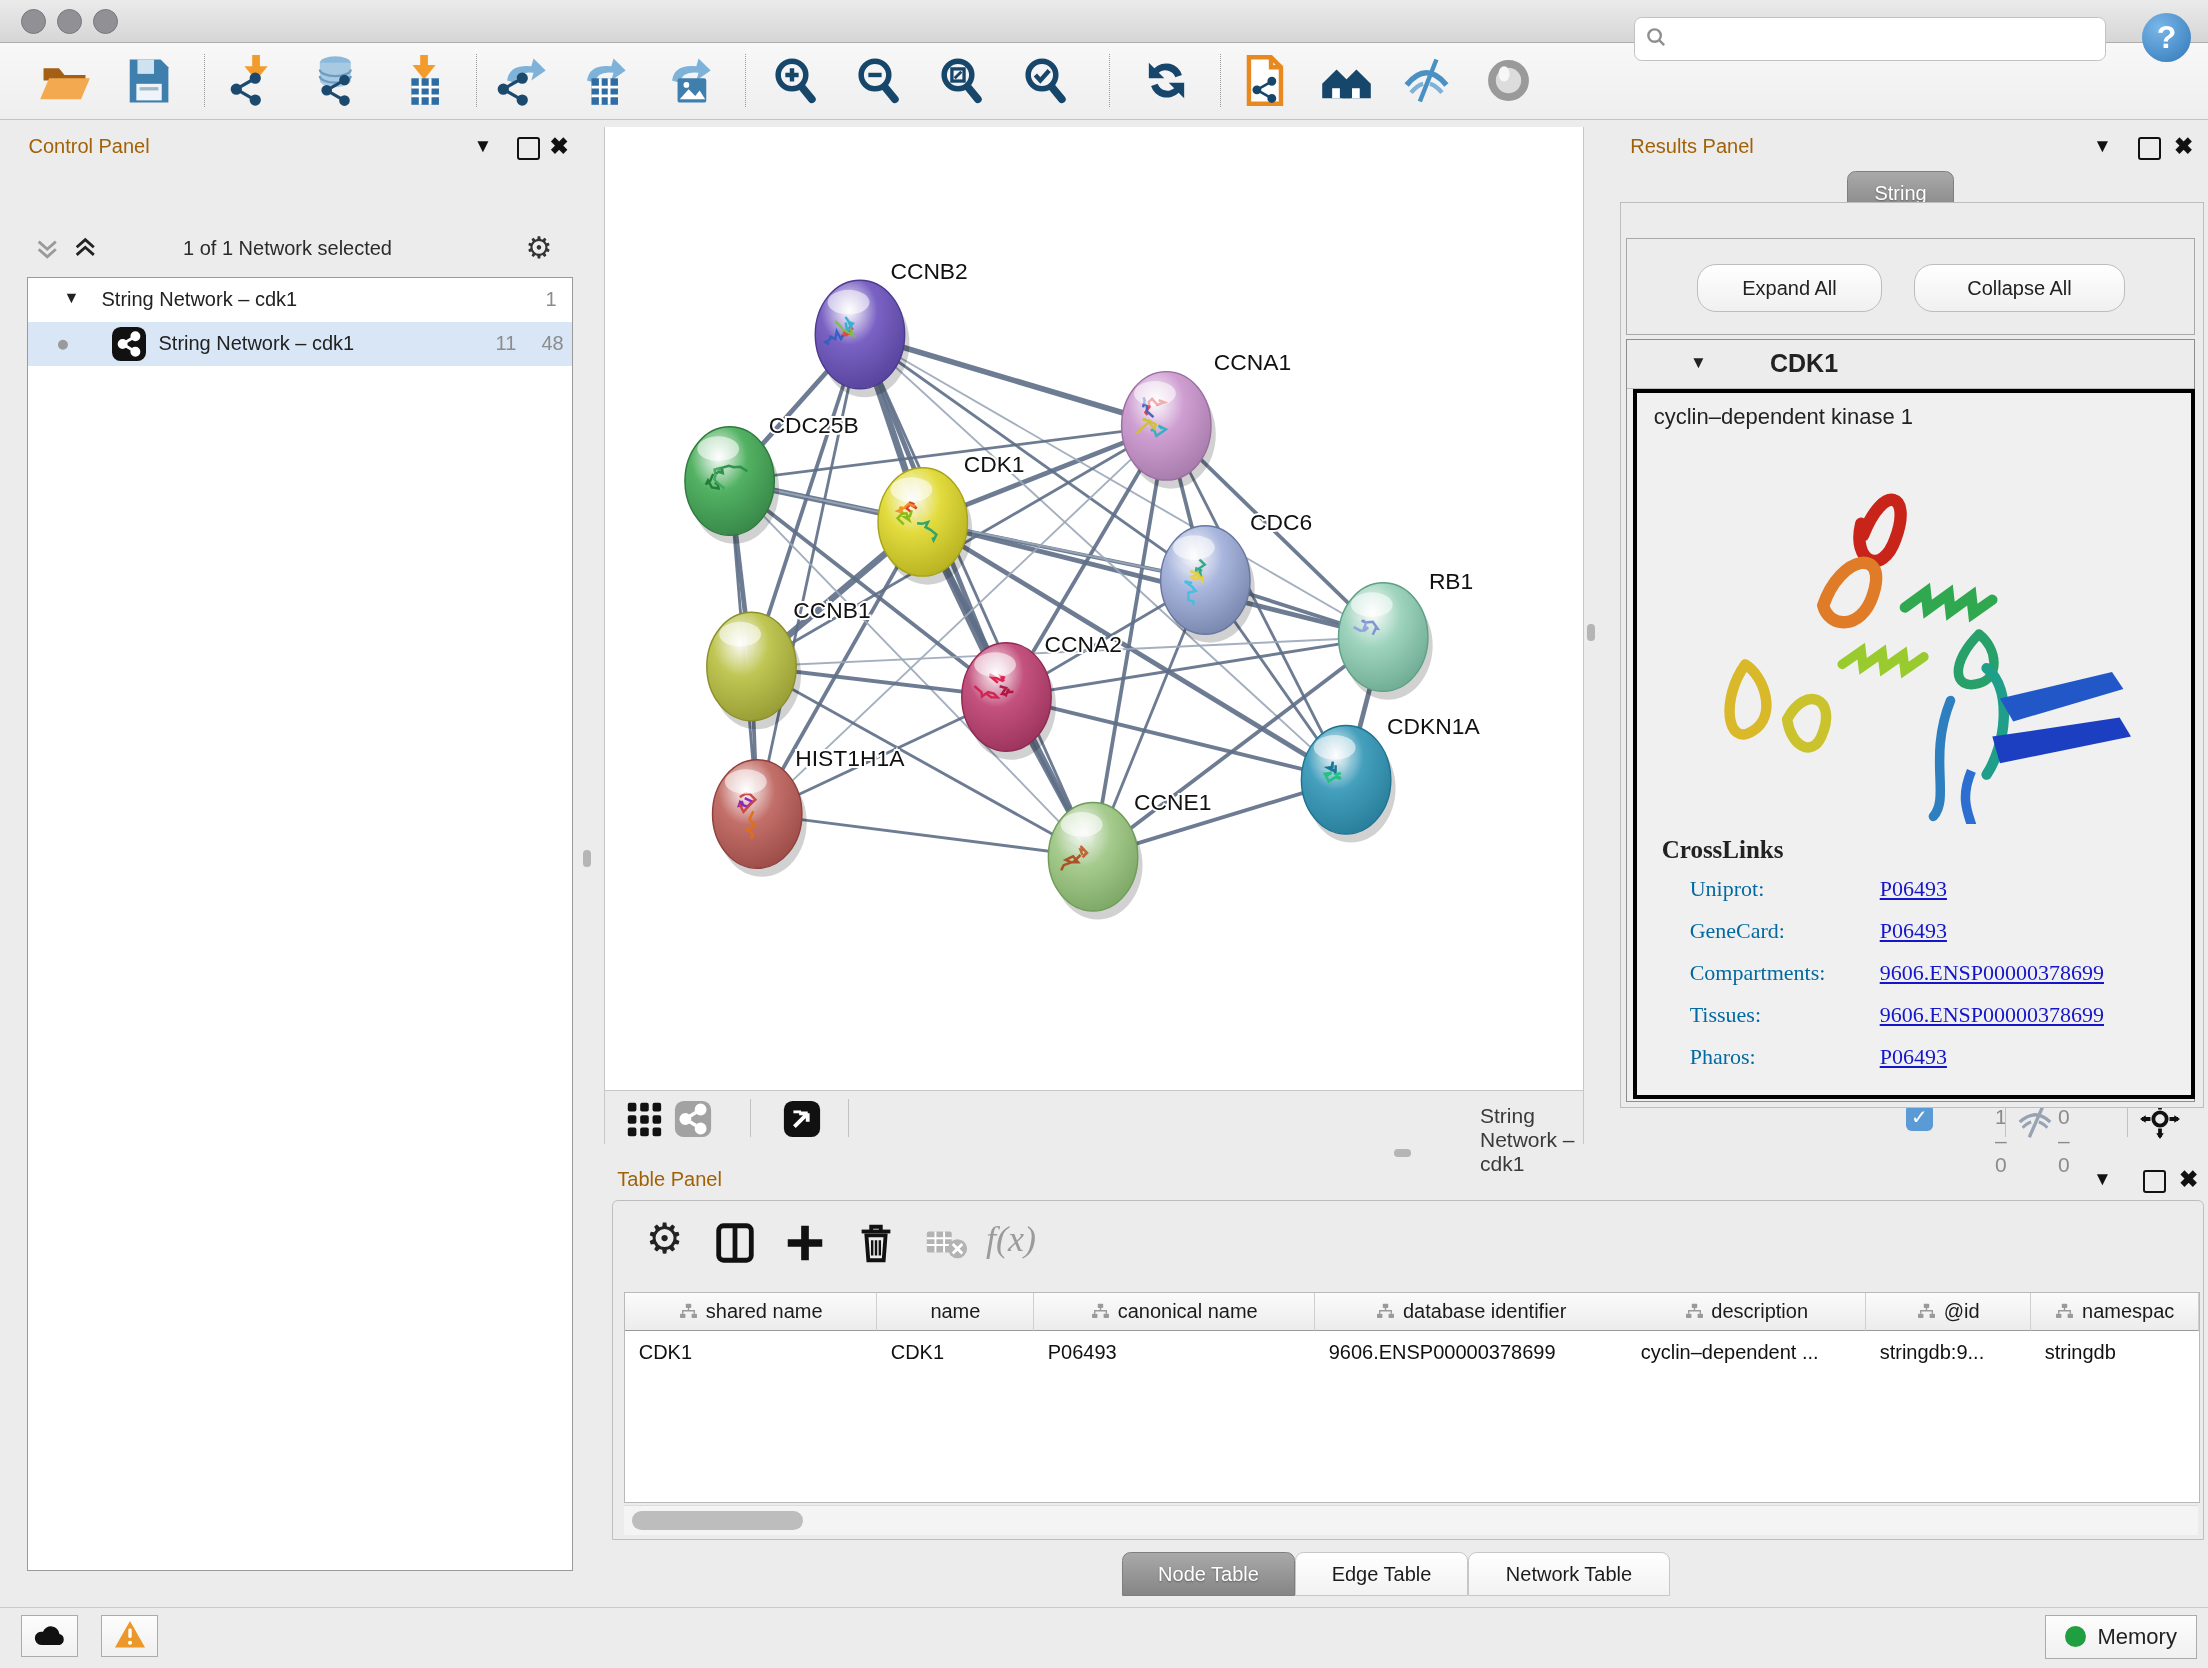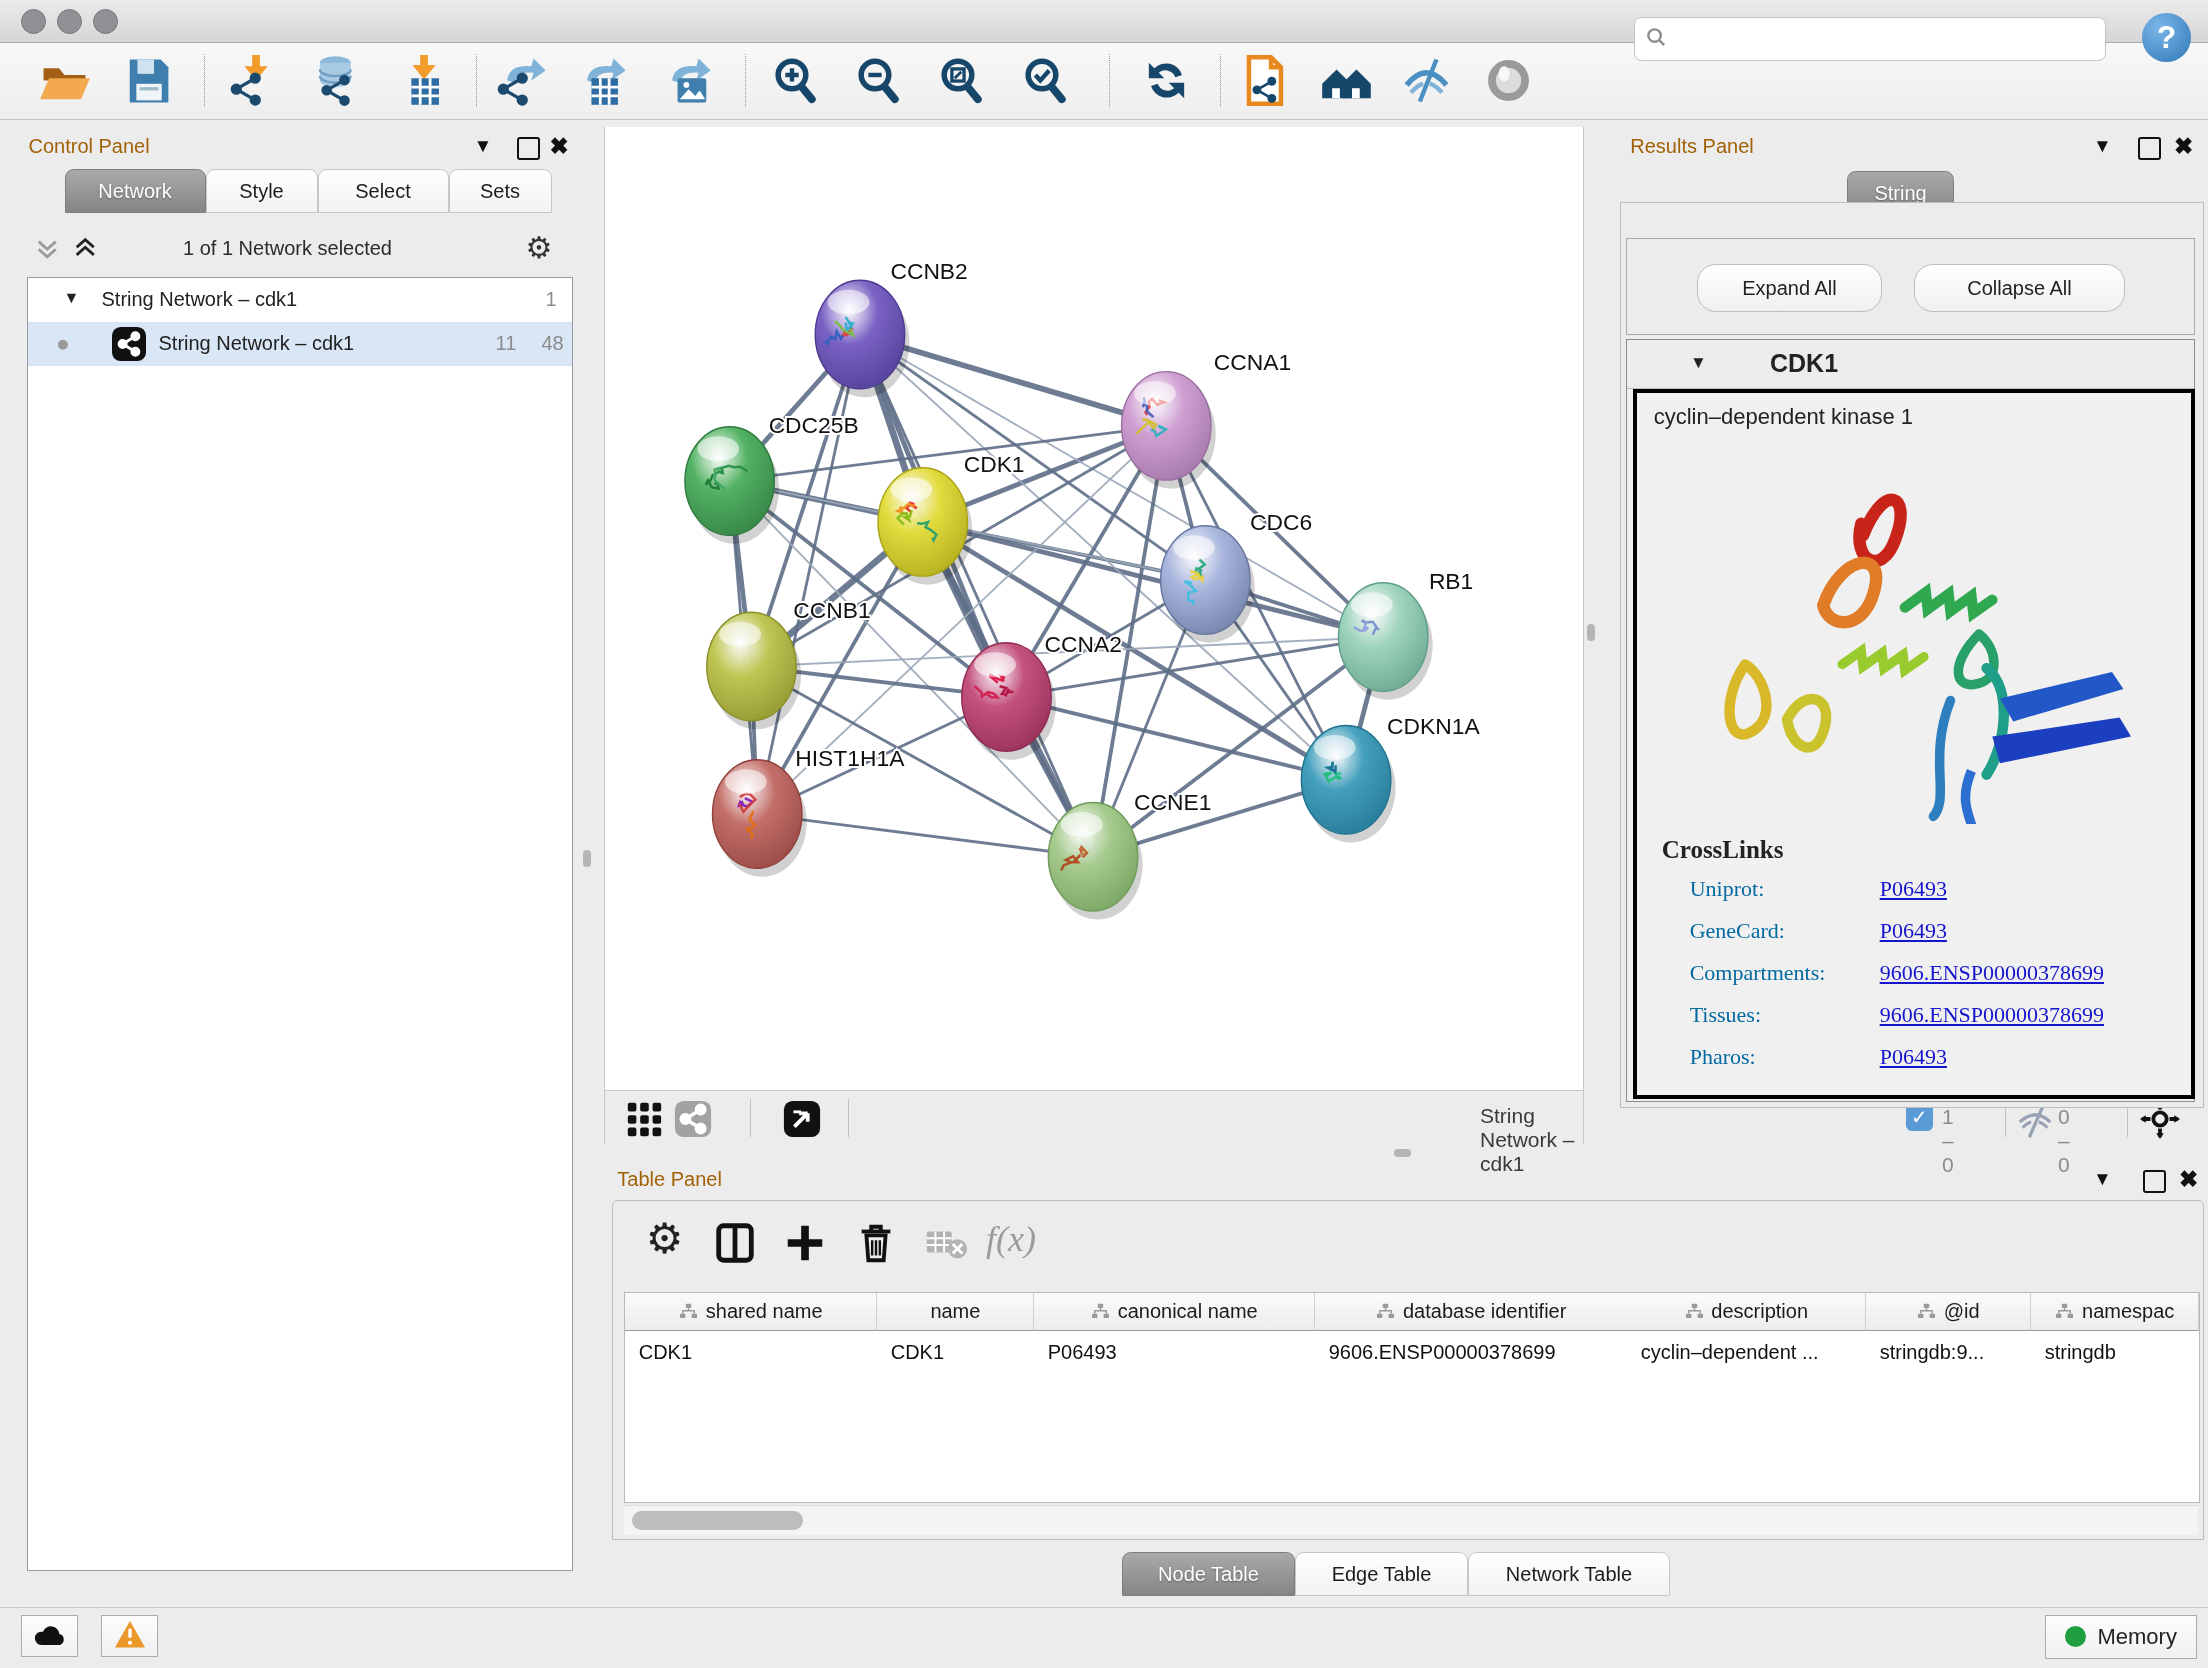--- a/index.html
+++ b/index.html
@@ -227,21 +227,20 @@
   </span>
   <input placeholder="" style="">
 </div>
 <div class="abs" id="help-btn">?</div>
 
 <div class="abs" style="left:9.5px;top:127px;width:556px;height:1446px">
   <div class="abs panel-title" style="left:19px;top:7.6px">Control Panel</div>
   <div class="abs pc-min" style="left:464px;top:7.6px">▼</div>
   <div class="abs pc-max" style="left:507px;top:9.5px"></div>
   <div class="abs pc-close" style="left:540px;top:5.7px">✖</div>
-  <div class="abs" id="ctl-tabs" style="left:55px;top:42px;width:495px;height:46px"><div class="tab active" style="width: 141px;">Network</div><div class="tab" style="width: 112px;">Style</div><div class="tab" style="width: 131px;">Select</div><div class="tab" style="width: 103px;">Sets</div></div>
 
   <div class="abs" style="left:23px;top:107px">
     <svg width="28.5" height="28.5" viewBox="0 0 30 30">
         <path d="M6 8l9 8 9-8M6 16l9 8 9-8" fill="none" stroke="#9a9a9a" stroke-width="3"></path>
       </svg>
   </div>
   <div class="abs" style="left:61px;top:107px">
     <svg width="28.5" height="28.5" viewBox="0 0 30 30">
         <path d="M6 22l9-8 9 8M6 14l9-8 9 8" fill="none" stroke="#222" stroke-width="3"></path>
       </svg>
@@ -514,21 +513,21 @@
   <span class="abs nt-ico" style="left:177px">
     <svg viewBox="0 0 42 42">
         <rect x="2" y="2" width="38" height="38" rx="9" fill="#111"></rect>
         <path d="M13 29L27 15M27 15h-9M27 15v9" stroke="#fff" stroke-width="4" fill="none"></path>
         <path d="M12 12h8v3h-8z" fill="#fff"></path>
       </svg>
   </span>
   <span class="abs ntsep" style="left:243px"></span>
   <span class="abs" id="net-name">String Network – cdk1</span>
   <span class="abs" id="sel-checkbox">✓</span>
-  <span class="abs badge-txt" style="left:1337px">1 – 0</span>
+  <span class="abs badge-txt" style="left:1390px">1 – 0</span>
   <span class="abs ntsep" style="left:1400px"></span>
   <span class="abs nt-ico" style="left:1410px;top:11.4px">
     <svg viewBox="0 0 42 42">
         <path d="M5 21Q21 6 37 21" fill="none" stroke="#97a3b3" stroke-width="3.5"></path>
         <path d="M8 27q5-5 9-6M34 27q-5-5-9-6" fill="none" stroke="#97a3b3" stroke-width="3"></path>
         <path d="M29 5L15 37" stroke="#97a3b3" stroke-width="3.5"></path>
       </svg>
   </span>
   <span class="abs badge-txt" style="left:1453px">0 – 0</span>
   <span class="abs ntsep" style="left:1522px"></span>

